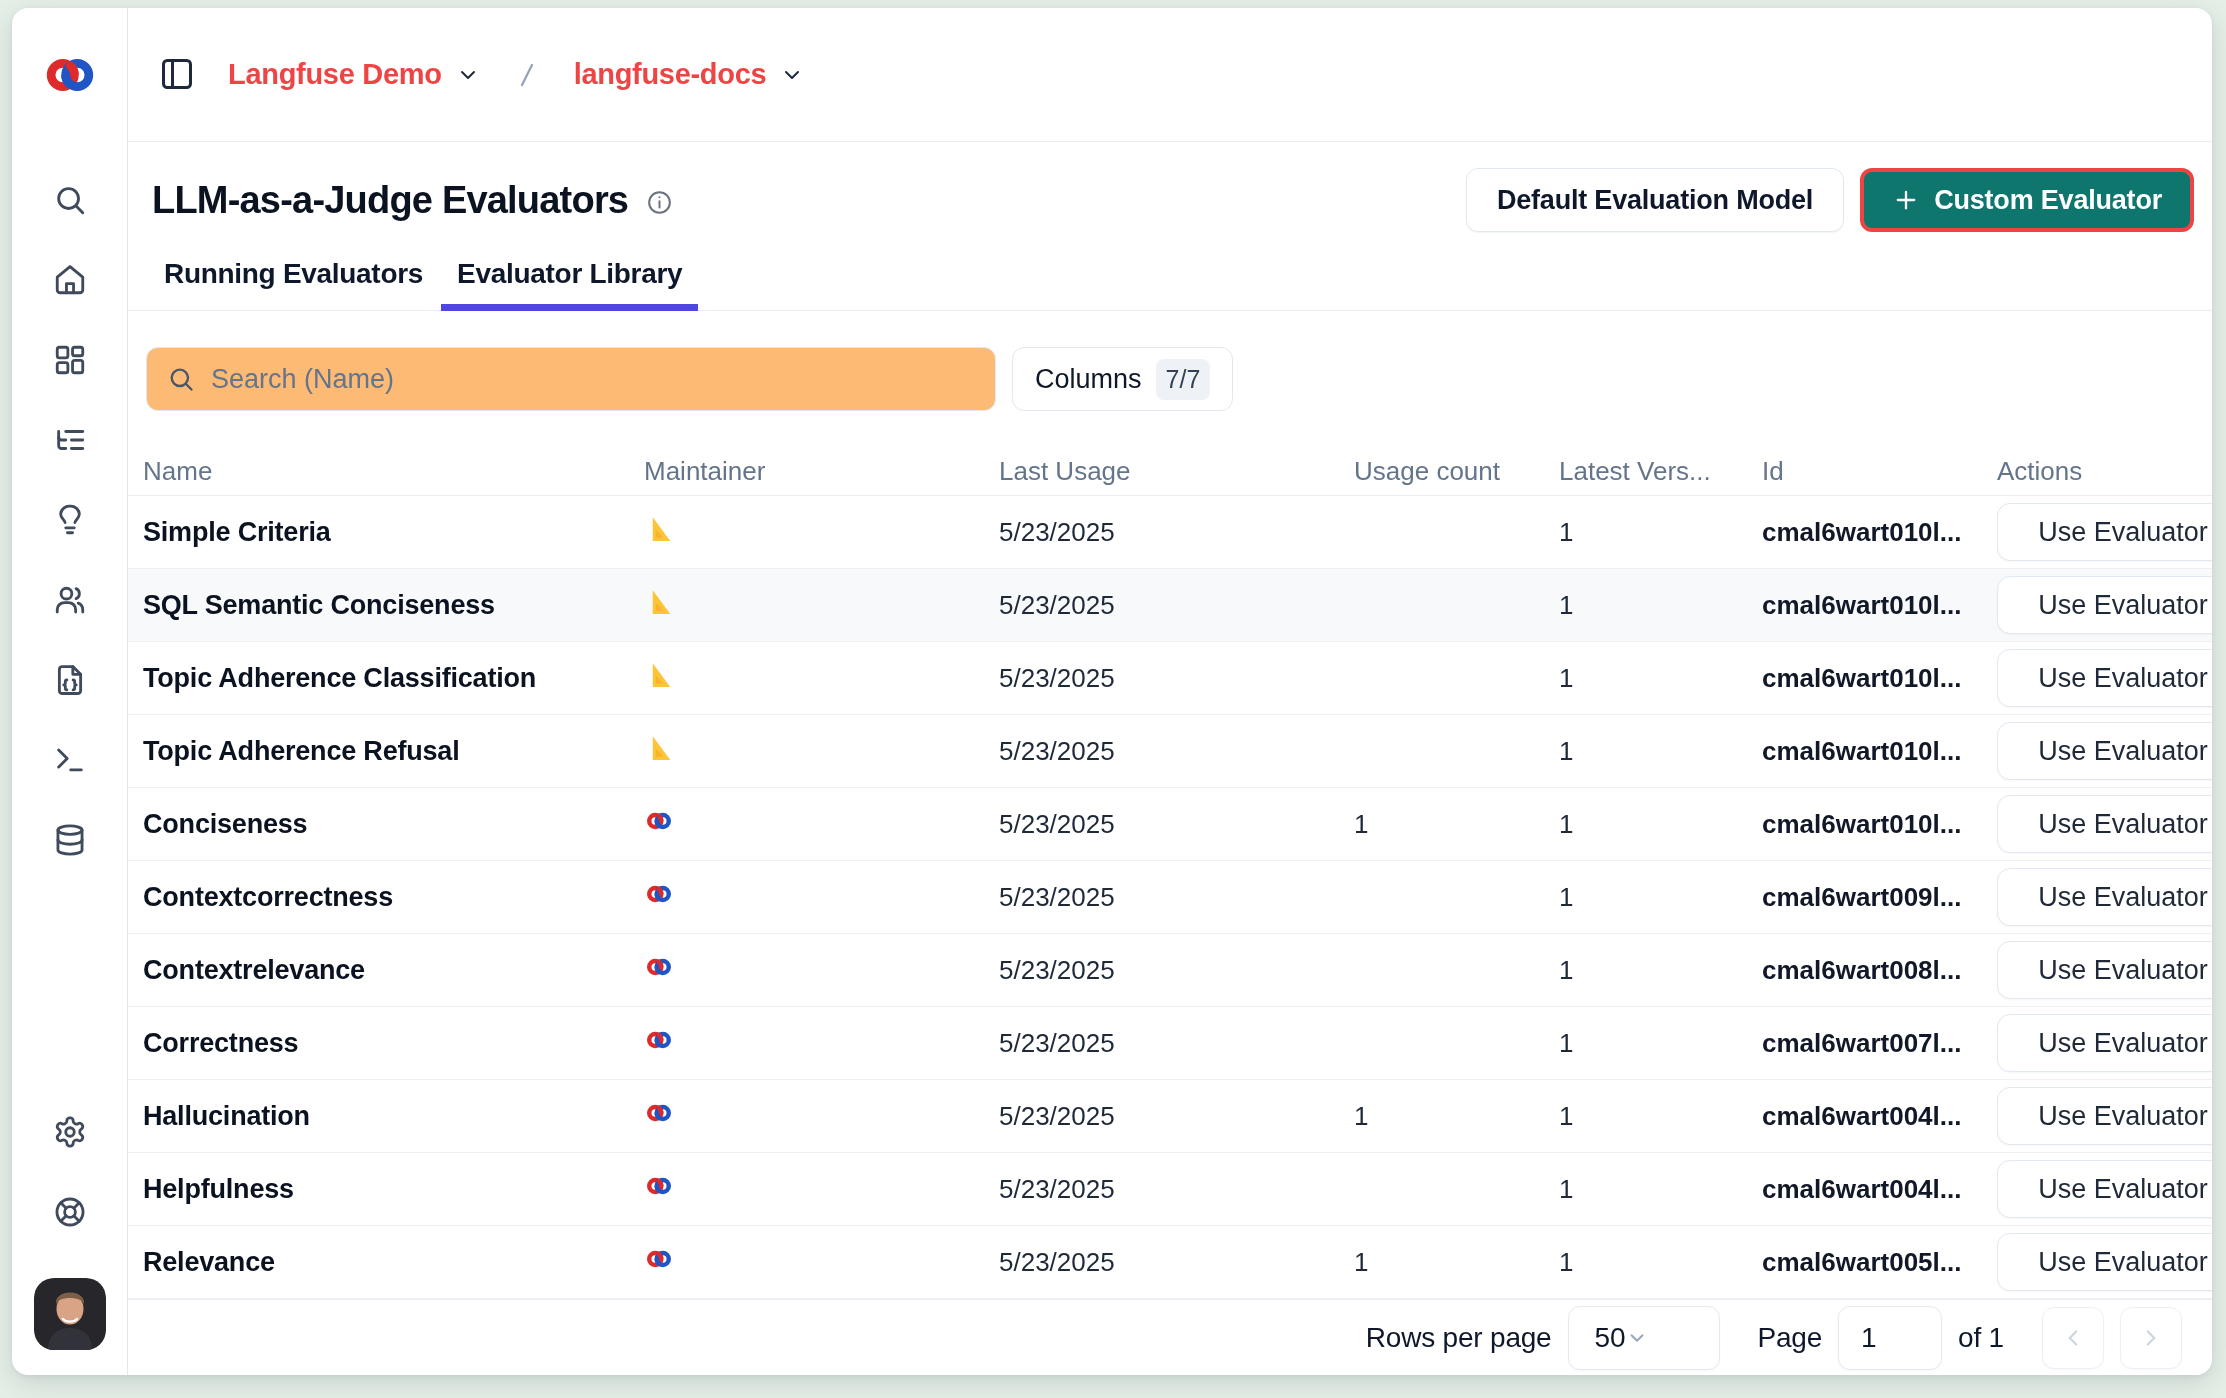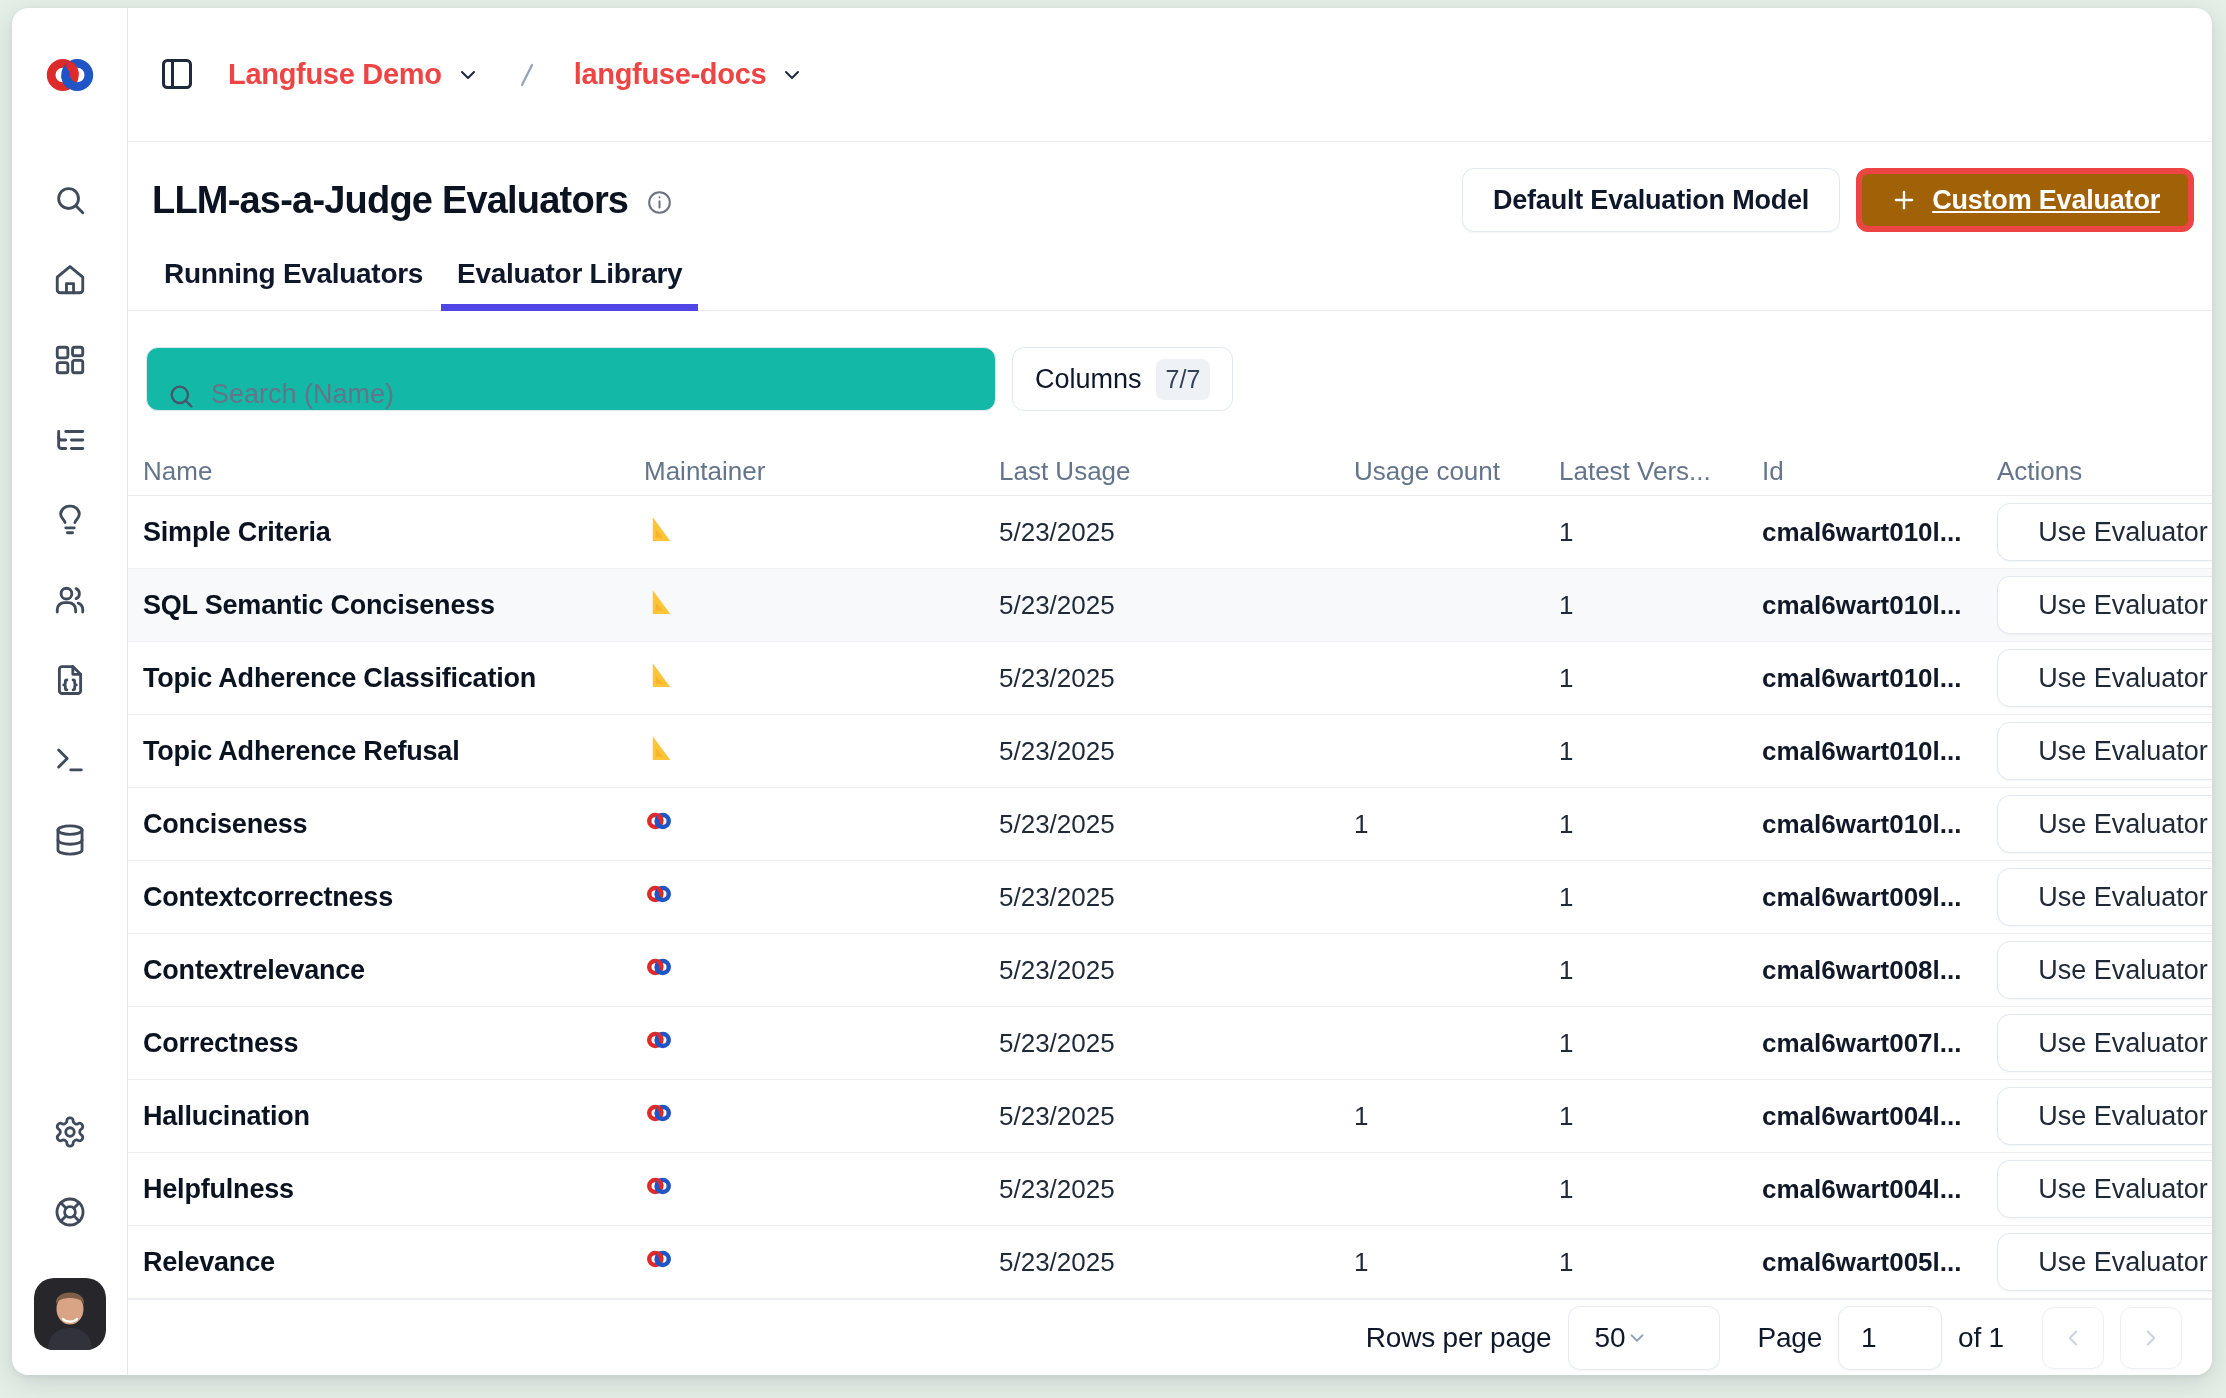--- a/index.html
+++ b/index.html
@@ -62,39 +62,39 @@
   .head-actions { display:flex; align-items:center; gap:16px; }
   .btn {
     display:inline-flex; align-items:center; justify-content:center; gap:14px;
     height:64px; border-radius:12px; font-size:27px; font-weight:600; cursor:pointer;
     font-family:inherit; letter-spacing:-0.2px;
   }
   .btn-outline {
     background:#fff; color:#0f172a; border:1px solid #e2e8f0; padding:0 30px;
     box-shadow:0 1px 2px rgba(15,23,42,.05);
   }
-  .btn-dark { background:#a16207; color:#fff; border:6px solid #ef4444; padding:0 28px;text-decoration:underline; }
+  .btn-dark { background:#0f766e; color:#fff; border:4px solid #ef4444; padding:0 28px; }
   .btn-dark .icon { width:28px; height:28px; color:#fff; }
 
   
   .tabs { display:flex; gap:2px; padding:0 0 0 20px; margin-top:12px; border-bottom:1px solid #e9edf2; }
   .tab {
     background:none; border:none; cursor:pointer; font-family:inherit;
     font-size:28px; font-weight:600; color:#0f172a; letter-spacing:-0.3px;
     padding:14px 16px 20px 16px; position:relative;
   }
   .tab.active::after {
     content:""; position:absolute; left:0; right:0; bottom:-1px; height:7px; background:#4f46e5;
   }
 
   
   .toolbar { display:flex; align-items:center; gap:16px; padding:36px 24px 36px 18px; }
   .search-box {
     width:850px; height:64px; border:1px solid #e2e8f0; border-radius:12px;
-    display:flex; align-items:flex-end; padding:0 20px; gap:16px; background:#14b8a6;
+    display:flex; align-items:center; padding:0 20px; gap:16px; background:#fdba74;
   }
   .search-box .icon { width:28px; height:28px; color:#47566b; }
   .search-box input {
     border:none; outline:none; flex:1; font-size:27px; font-family:inherit; color:#0f172a; background:transparent;
   }
   .search-box input::placeholder { color:#64748b; }
   .columns-btn {
     height:64px; border:1px solid #e2e8f0; border-radius:12px; background:#fff; cursor:pointer;
     display:flex; align-items:center; gap:14px; padding:0 22px; font-family:inherit;
   }

